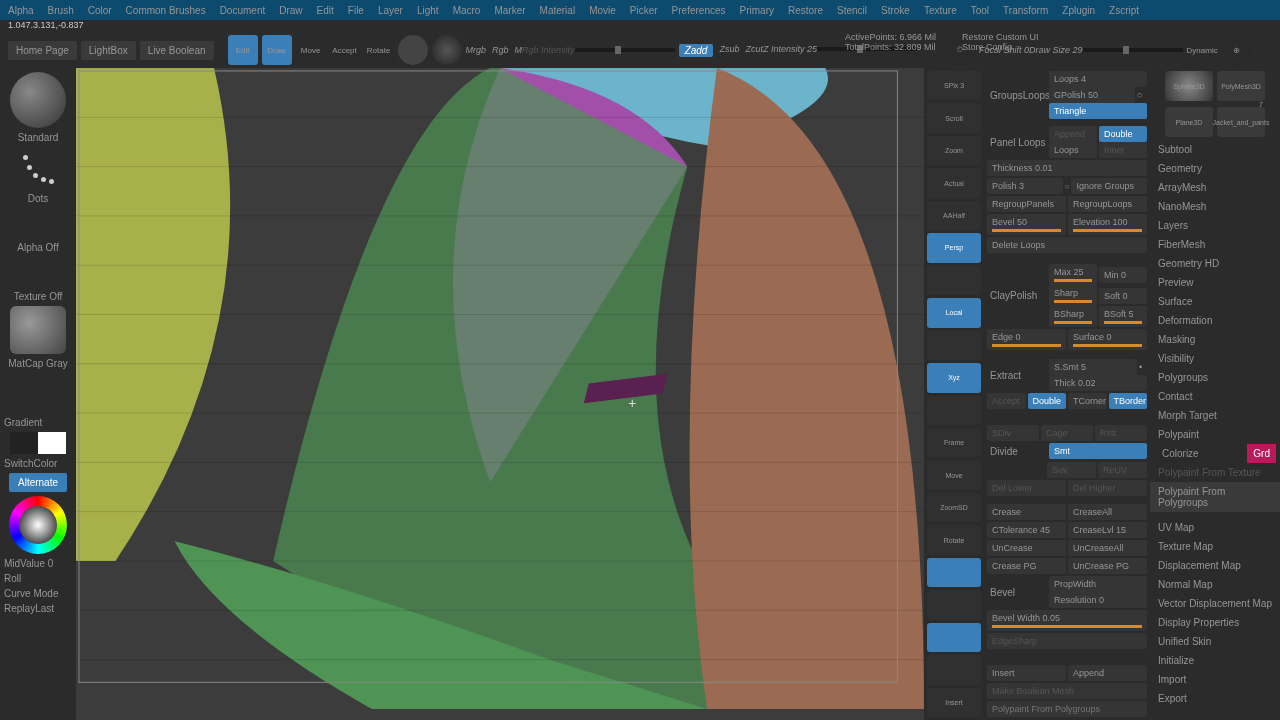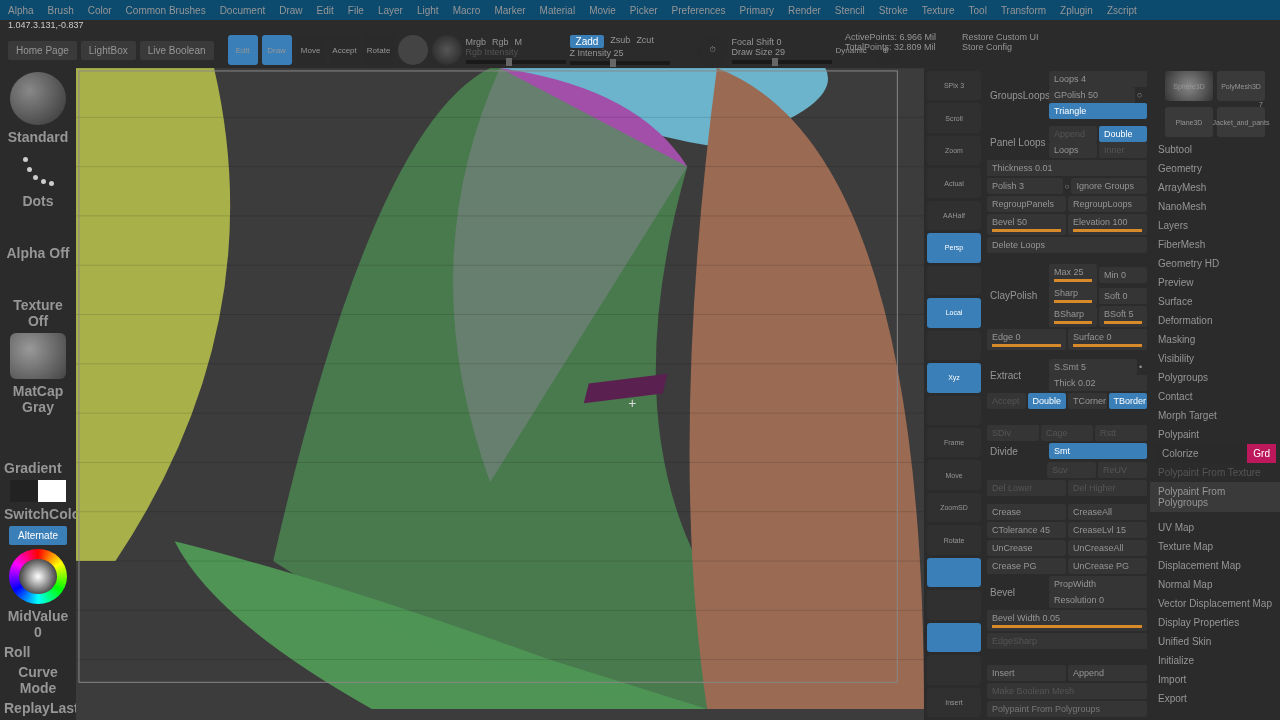--- a/index.html
+++ b/index.html
@@ -5,29 +5,29 @@
 * { margin:0; padding:0; box-sizing:border-box; font-family:Arial,sans-serif; }
 body { background:#2b2b2b; color:#969696; font-size:10px; width:1280px; height:720px; overflow:hidden; user-select:none; }
 .menubar { height:20px; display:flex; align-items:center; padding-left:8px; gap:14px; background:#0c4a6e; }
 .menubar span { font-size:10px; cursor:pointer; }
 .status { height:12px; padding-left:8px; font-size:9px; color:#ccc; }
 .toolbar { height:36px; display:flex; align-items:center; padding:0 8px; gap:4px; background:#2b2b2b; }
 .btn { background:#3a3a3a; padding:4px 8px; font-size:10px; border-radius:2px; cursor:pointer; }
 .btn.active { background:#3b7fb8; color:#fff; }
 .tool-icon { width:30px; height:30px; background:#2a2a2a; display:flex; align-items:center; justify-content:center; font-size:8px; border-radius:3px; cursor:pointer; }
 .tool-icon.active { background:#3b7fb8; }
-.slider-group { display:flex; flex-direction:column; font-size:9px; }
+.slider-group { display:flex; font-size:9px;font-style:italic; }
 .slider-label { display:flex; gap:6px; }
 .slider-bar { width:100px; height:4px; background:#1a1a1a; position:relative; margin-top:3px; }
 .slider-bar::after { content:''; position:absolute; left:40%; width:6px; height:8px; background:#666; top:-2px; }
 .container { display:flex; height:652px; }
 .left-panel { width:76px; background:#2b2b2b; display:flex; flex-direction:column; align-items:center; gap:4px; padding:4px; }
 .brush-thumb { width:56px; height:56px; border-radius:50%; background:radial-gradient(circle at 35% 35%,#888,#333); }
 .material-thumb { width:56px; height:48px; background:radial-gradient(circle at 35% 35%,#999,#444); border-radius:6px; }
-.lbl { font-size:14px; text-align:center;font-weight:bold; }
+.lbl { font-size:10px; text-align:center; }
 .swatch-pair { display:flex; }
 .swatch { width:28px; height:22px; }
 .color-wheel { width:58px; height:58px; border-radius:50%; background:conic-gradient(red,yellow,lime,cyan,blue,magenta,red); position:relative; }
 .color-wheel::after { content:''; position:absolute; inset:10px; border-radius:50%; background:radial-gradient(circle,#fff,#000); }
 .viewport { flex:1; background:#3c3c3c; position:relative; overflow:hidden; }
 .viewport-img { position:absolute; inset:0; }
 .tab-right { width:60px; display:flex; flex-direction:column; gap:3px; padding:3px; background:#2b2b2b; }
 .tab-right .ticon { width:54px; height:30px; background:#303030; font-size:7px; display:flex; align-items:center; justify-content:center; border-radius:3px; cursor:pointer; }
 .tab-right .ticon.active { background:#3b7fb8; color:#fff; }
 .mid-panel { width:166px; background:#2b2b2b; padding:3px; display:flex; flex-direction:column; gap:2px; font-size:9px; }
@@ -61,21 +61,21 @@
   <span>File</span>
   <span>Layer</span>
   <span>Light</span>
   <span>Macro</span>
   <span>Marker</span>
   <span>Material</span>
   <span>Movie</span>
   <span>Picker</span>
   <span>Preferences</span>
   <span>Primary</span>
-  <span>Render</span>
+  <span>Restore</span>
   <span>Stencil</span>
   <span>Stroke</span>
   <span>Texture</span>
   <span>Tool</span>
   <span>Transform</span>
   <span>Zplugin</span>
   <span>Zscript</span>
 </div>
 <div class="status">1.047.3.131,-0.837</div>
 

